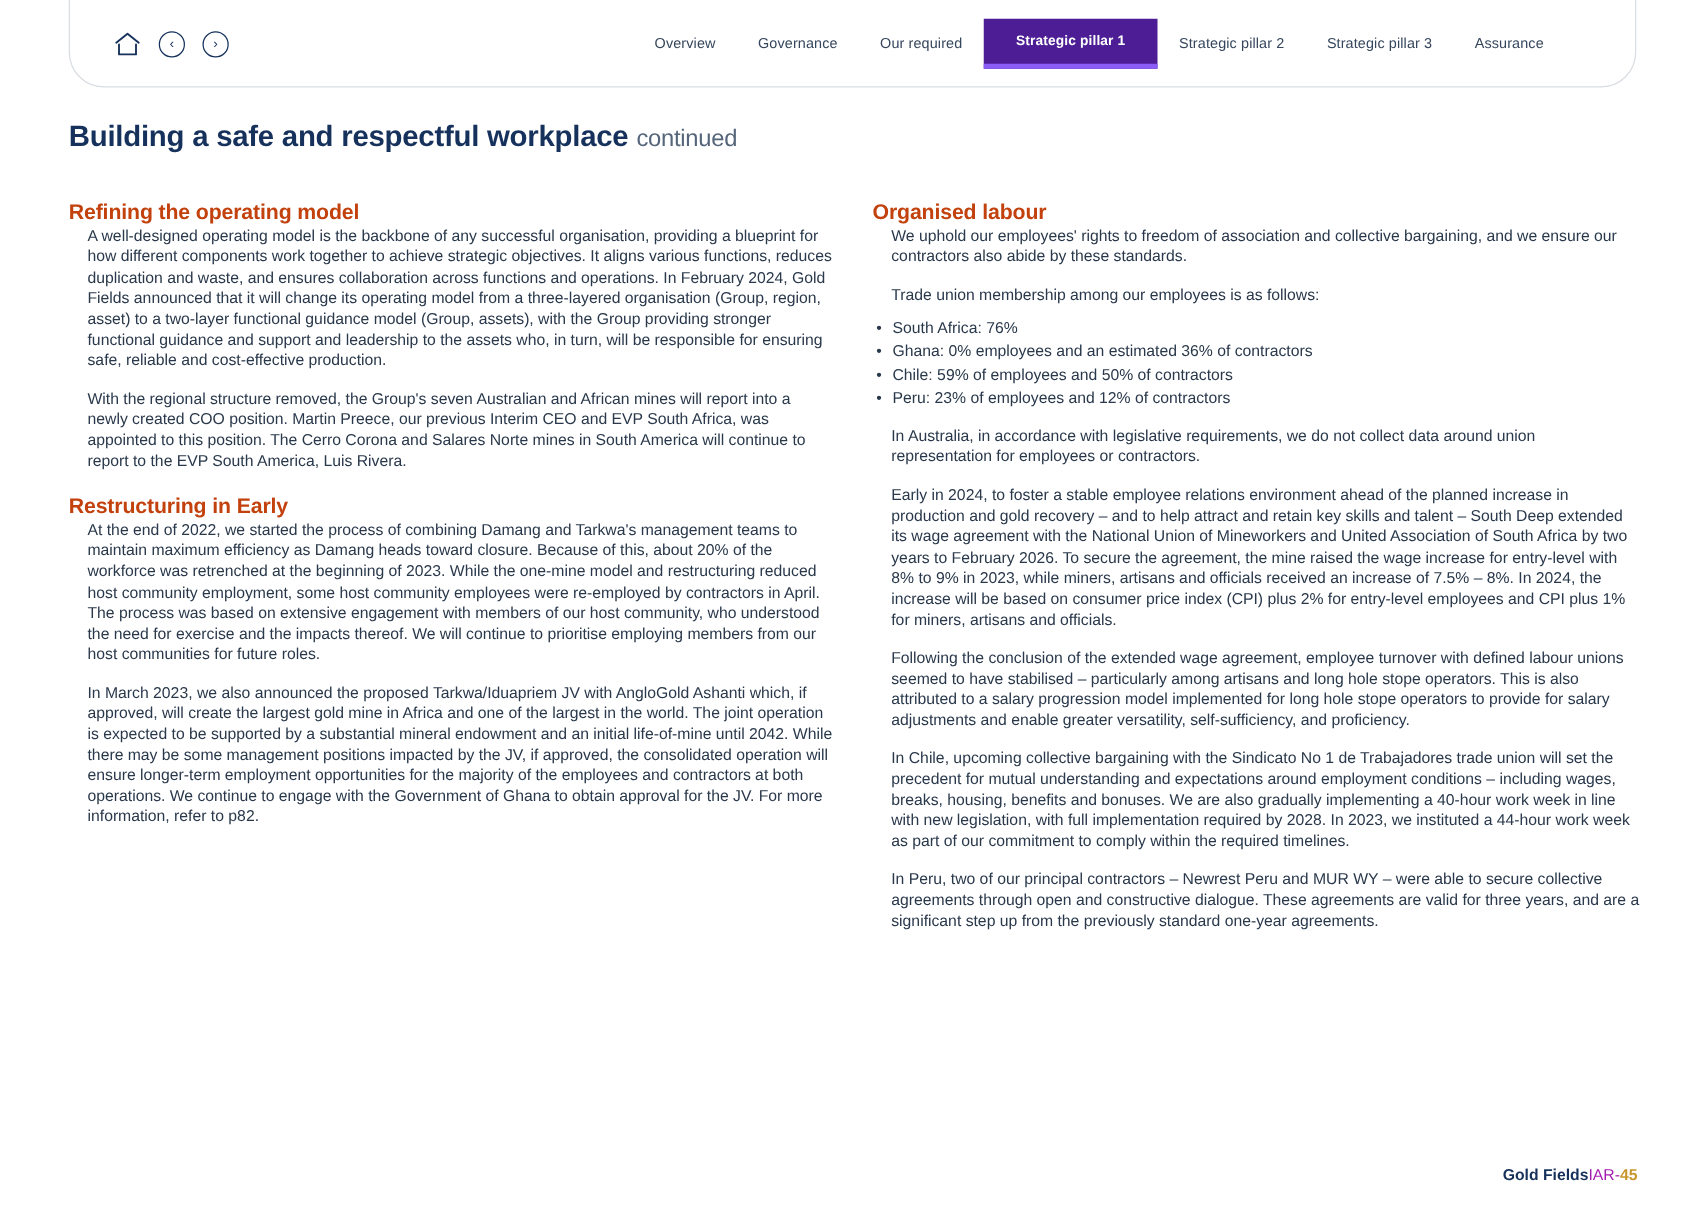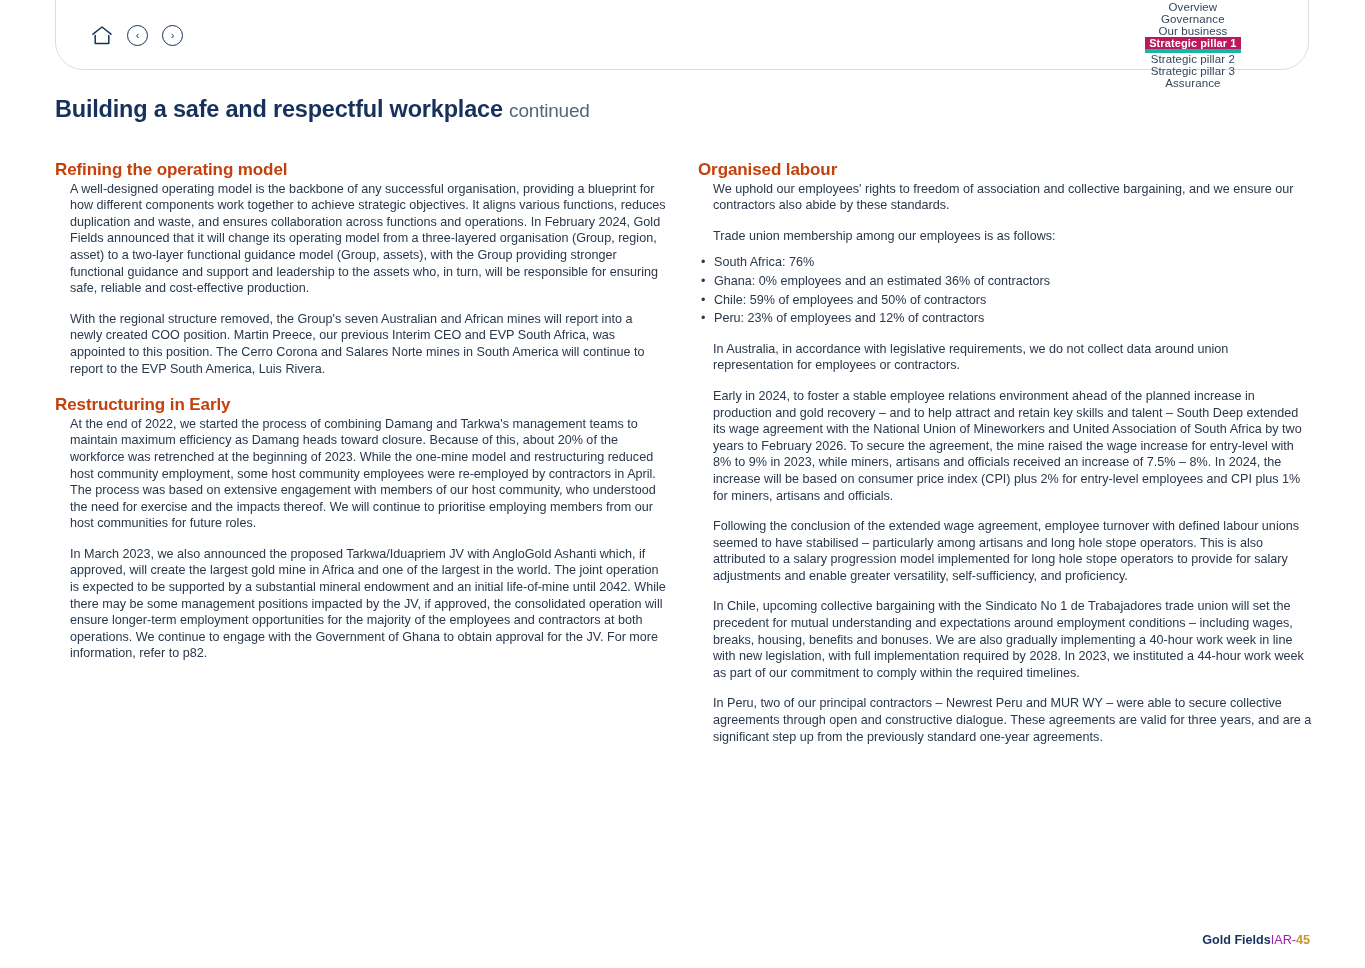--- a/index.html
+++ b/index.html
@@ -56,40 +56,39 @@
     font-size: 11px;
     line-height: 1;
     box-sizing: border-box;
   }
   .nav-tabs {
     margin-left: auto;
     display: flex;
     align-items: stretch;
     height: 68px;
     padding-right: 56px;
-    flex-direction: column;
   }
   .nav-tab {
     display: flex;
     align-items: center;
     justify-content: center;
     font-size: 11.5px;
     color: #35465c;
     padding: 0 17px;
     white-space: nowrap;
     letter-spacing: .1px;
   }
   .nav-tab.active {
-    background: #be185d;
+    background: #4c1d95;
     color: #ffffff;
     font-weight: bold;
-    border-bottom: 4px solid #14b8a6;
+    border-bottom: 4px solid #8b5cf6;
     height: 36px;
     align-self: center;
-    padding: 0 4px;
+    padding: 0 26px;
     font-size: 11px;
   }
 
   
   .page-title {
     position: absolute;
     left: 55px;
     top: 96px;
     font-size: 23.5px;
     font-weight: bold;
@@ -177,21 +176,21 @@
           <path d="M4.2 10.6 V18.5 H17.8 V10.6"></path>
         </svg>
       </span>
       <span class="circ-btn">‹</span>
       <span class="circ-btn">›</span>
     </div>
 
     <div class="nav-tabs">
       <div class="nav-tab">Overview</div>
       <div class="nav-tab">Governance</div>
-      <div class="nav-tab">Our business</div>
+      <div class="nav-tab">Our required</div>
       <div class="nav-tab active">Strategic pillar 1</div>
       <div class="nav-tab">Strategic pillar 2</div>
       <div class="nav-tab">Strategic pillar 3</div>
       <div class="nav-tab">Assurance</div>
     </div>
   </div>
 </div>
 
 <div class="page-title">
   <span>Building a safe and respectful workplace</span>

